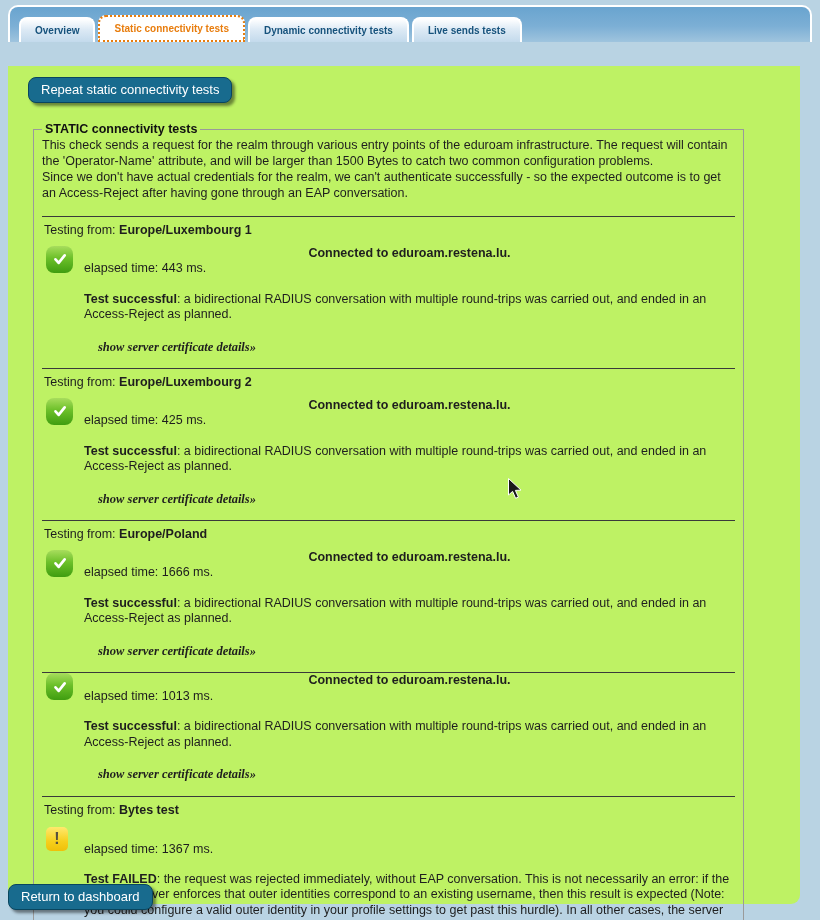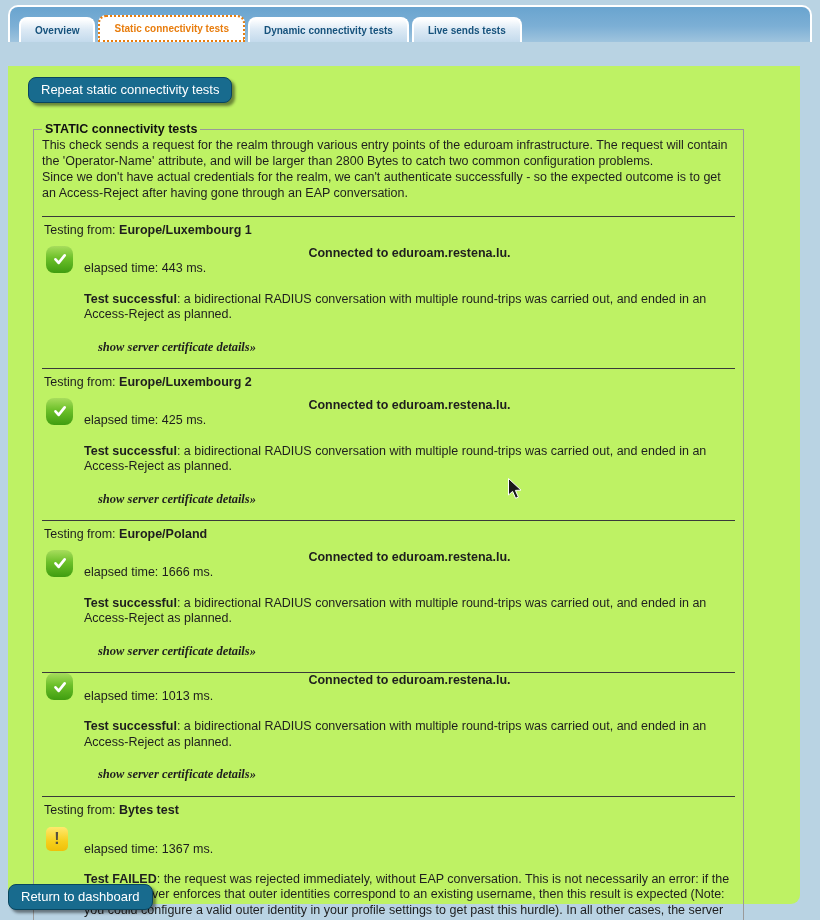--- a/index.html
+++ b/index.html
@@ -121,21 +121,21 @@
   </div>
 
   <div class="panel">
 
     <div class="btn repeat-btn">Repeat static connectivity tests</div>
 
     <fieldset class="testbox">
       <legend>STATIC connectivity tests</legend>
 
       <div class="intro-block">
-        <div class="intro">This check sends a request for the realm through various entry points of the eduroam infrastructure. The request will contain the 'Operator-Name' attribute, and will be larger than 2800 Bytes to catch two common configuration problems.</div>
+        <div class="intro">This check sends a request for the realm through various entry points of the eduroam infrastructure. The request will contain the 'Operator-Name' attribute, and will be larger than 1500 Bytes to catch two common configuration problems.</div>
         <div class="intro">Since we don't have actual credentials for the realm, we can't authenticate successfully - so the expected outcome is to get an Access-Reject after having gone through an EAP conversation.</div>
       </div>
 
       <hr class="sep">
       <div class="test-block">
         <div class="testing-from">
           <span>Testing from:</span>
           <b>Europe/Luxembourg 1</b>
         </div>
         <div class="result-row">

